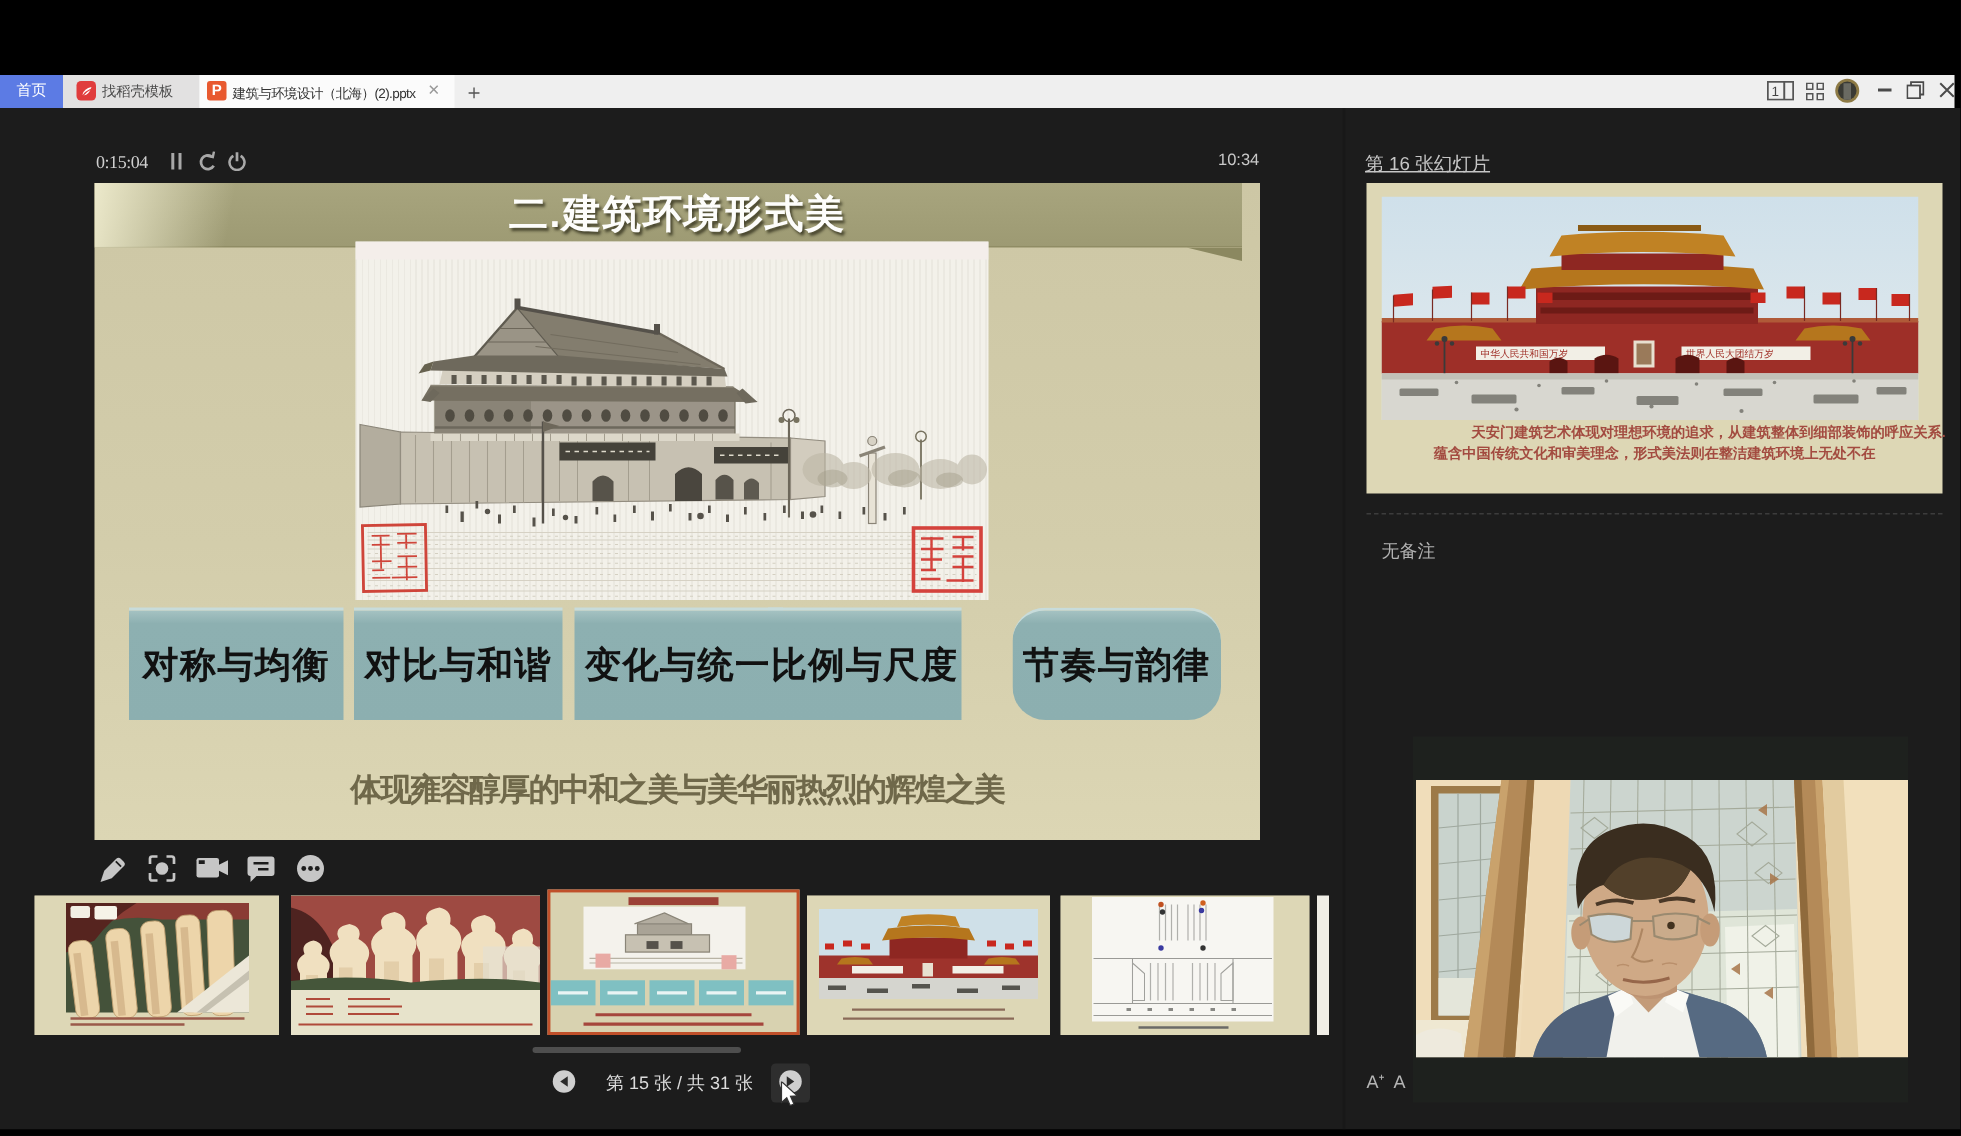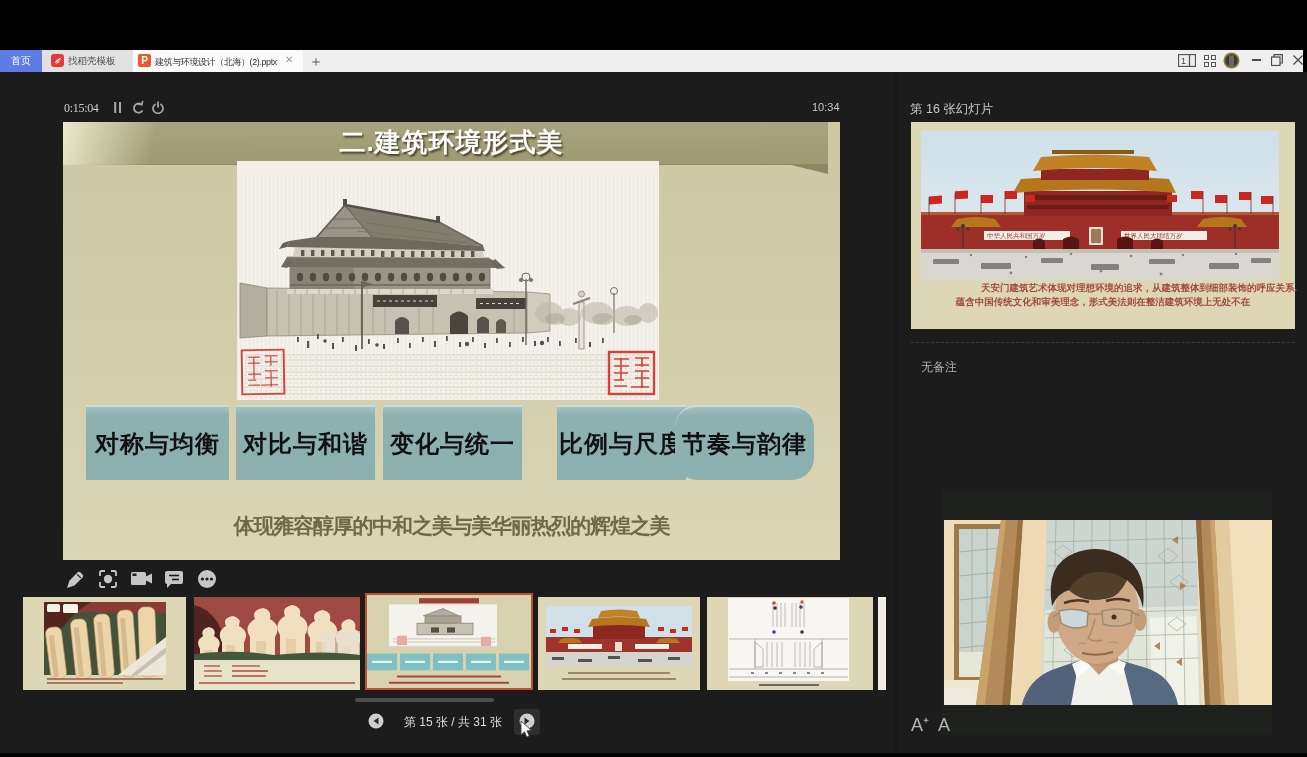--- a/index.html
+++ b/index.html
@@ -43,27 +43,27 @@
   #redline1, #redline2 { width:777px; text-align:center; color:#6f684a; font-weight:bold;
     font-size:21px; letter-spacing:-1.2px; }
   #redline1 { left:0; top:362px; }
   #redline2 { left:0; top:390px; }
   
   .thumb { top:525px; height:93px; background:#ddd7b6; overflow:hidden; }
   
   #scrollbar { left:355px; top:626px; width:139px; height:4px; background:#4e4e4e; border-radius:2px; }
   #navtext { left:404px; top:642px; font-size:12px; color:#dcdcdc; }
   
-  #rplabel { left:910px; top:29px; font-size:12.5px; color:#c6c6c6; }
+  #rplabel { left:910px; top:29px; font-size:12.5px; color:#c6c6c6;text-decoration:underline; }
   #preview { left:911px; top:50px; width:384px; height:207px; background:#ddd7b5; }
   #sep { left:911px; top:270px; width:384px; border-top:1px dashed #3c3c3c; }
   #nonotes { left:921px; top:287px; font-size:12px; color:#b2b2b2; }
   #vidbox { left:942px; top:419px; width:330px; height:244px; background:#1e211e; }
   #vidimg { left:2px; top:29px; width:328px; height:185px; overflow:hidden; }
-  #fontctl { left:911px; top:640px; font-size:18px; color:#b5b5b5; }
+  #fontctl { left:911px; top:640px; font-size:12px; color:#b5b5b5; }
 </style>
 </head>
 <body>
 <div id="stage">
 
   <div id="tabbar" class="abs">
     <div id="homebtn" class="abs">首页</div>
     <div id="docertab" class="abs">
       <div id="docericon" class="abs">
           <svg width="10" height="10" viewBox="0 0 10 10">
@@ -329,21 +329,21 @@
           <path d="M11 196 h12 M11 202 h12 M17 196 v22 M28 195 h13 M28 201 h13 M34 195 v10 M11 213 h13 M11 219 h8 M28 210 h13 M28 217 h13 M34 210 v16 M11 224 h12 M24 224 h17" stroke-width="1.2"></path>
         </g>
         <g stroke="#d4423c" fill="none">
           <rect x="372" y="191" width="45" height="42" stroke-width="2.4"></rect>
           <path d="M377 198 h15 M377 205 h15 M384 197 v22 M398 197 h14 M398 204 h14 M405 197 v9 M377 212 h14 M377 219 h10 M398 210 h14 M398 217 h14 M405 210 v17 M377 225 h13 M394 226 h18" stroke-width="1.6"></path>
         </g>
       </svg></div>
       <div class="tealbtn abs" style="left:23px;  width:143px;">对称与均衡</div>
       <div class="tealbtn abs" style="left:173px; width:139px;">对比与和谐</div>
       <div class="tealbtn abs" style="left:320px; width:139px;">变化与统一</div>
-      <div class="tealbtn abs" style="left:494px; width:129px;">比例与尺度</div>
+      <div class="tealbtn abs" style="left:449px; width:129px;">比例与尺度</div>
       <div class="tealbtn abs" style="left:612px; width:139px;border-radius:22px;">节奏与韵律</div>
       <div id="redline2" class="abs">体现雍容醇厚的中和之美与美华丽热烈的辉煌之美</div>
     </div>
 
     <svg class="abs" style="left:65px;top:498px;" width="155" height="20" viewBox="0 0 155 20">
       <g fill="#c6c6c6">
         <path d="M2 18 L4.5 10.5 L12.5 2.5 Q14 1 15.5 2.5 L17.5 4.5 Q19 6 17.5 7.5 L9.5 15.5 Z"></path>
         <path d="M12.2 4.3 L15.7 7.8" stroke="#1c1c1c" stroke-width="1.2" fill="none"></path>
         <g transform="translate(34,0)">
           <path d="M1 6 V2.5 Q1 1 2.5 1 H6 M12 1 H15.5 Q17 1 17 2.5 V6 M17 12 V15.5 Q17 17 15.5 17 H12 M6 17 H2.5 Q1 17 1 15.5 V12" stroke="#c6c6c6" stroke-width="1.8" fill="none"></path>

